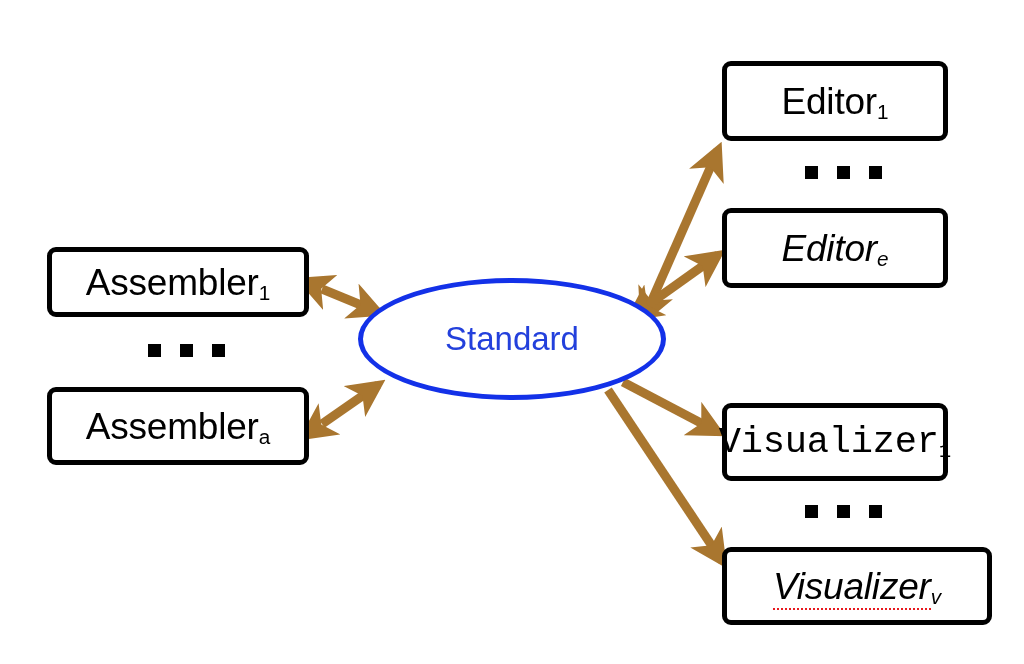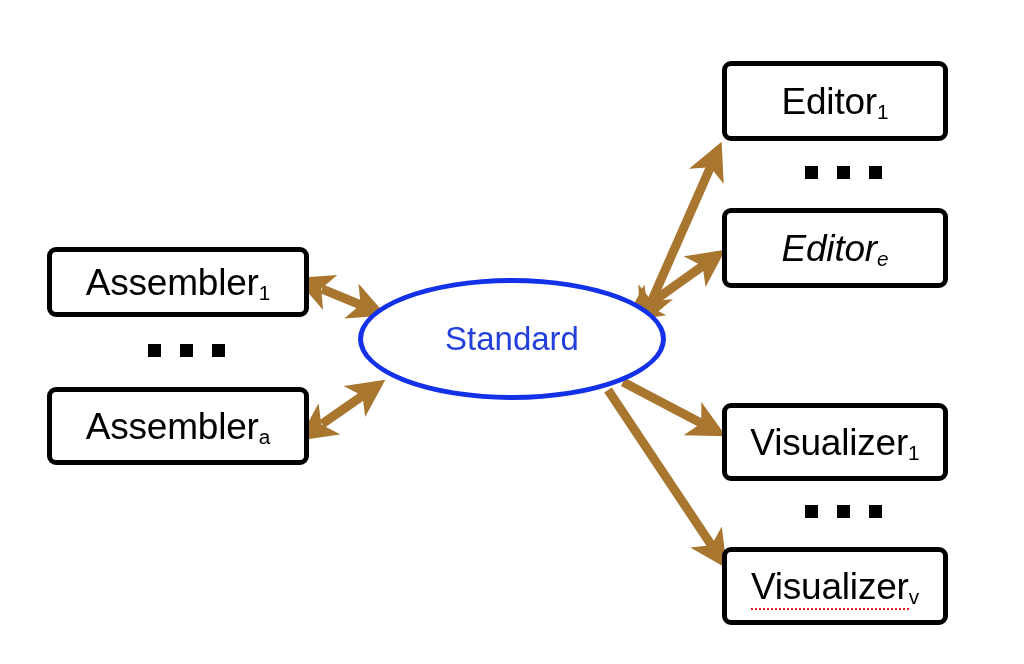--- a/index.html
+++ b/index.html
@@ -146,31 +146,31 @@
     <span></span>
     <span></span>
   </div>
 
   <div class="node-box" style="left:722px; top:208px; width:226px; height:80px;font-style:italic;">
     <span class="node-label">
       <span>Editor</span><sub>e</sub>
     </span>
   </div>
 
-  <div class="node-box" style="left:722px; top:403px; width:226px; height:78px;">
+  <div class="node-box" style="left:722px; top:403px; width:226px; height:78px;font-family:Liberation Mono, monospace;">
     <span class="node-label">
       <span>Visualizer</span><sub>1</sub>
     </span>
   </div>
 
   <div class="ellipsis-dots" style="left:805px; top:505px;">
     <span></span>
     <span></span>
     <span></span>
   </div>
 
-  <div class="node-box" style="left:722px; top:547px; width:226px; height:78px;">
+  <div class="node-box" style="left:722px; top:547px; width:270px; height:78px;font-style:italic;">
     <span class="node-label">
       <span class="misspelled">Visualizer</span><sub>v</sub>
     </span>
   </div>
 
 </div>
 
 </body></html>

